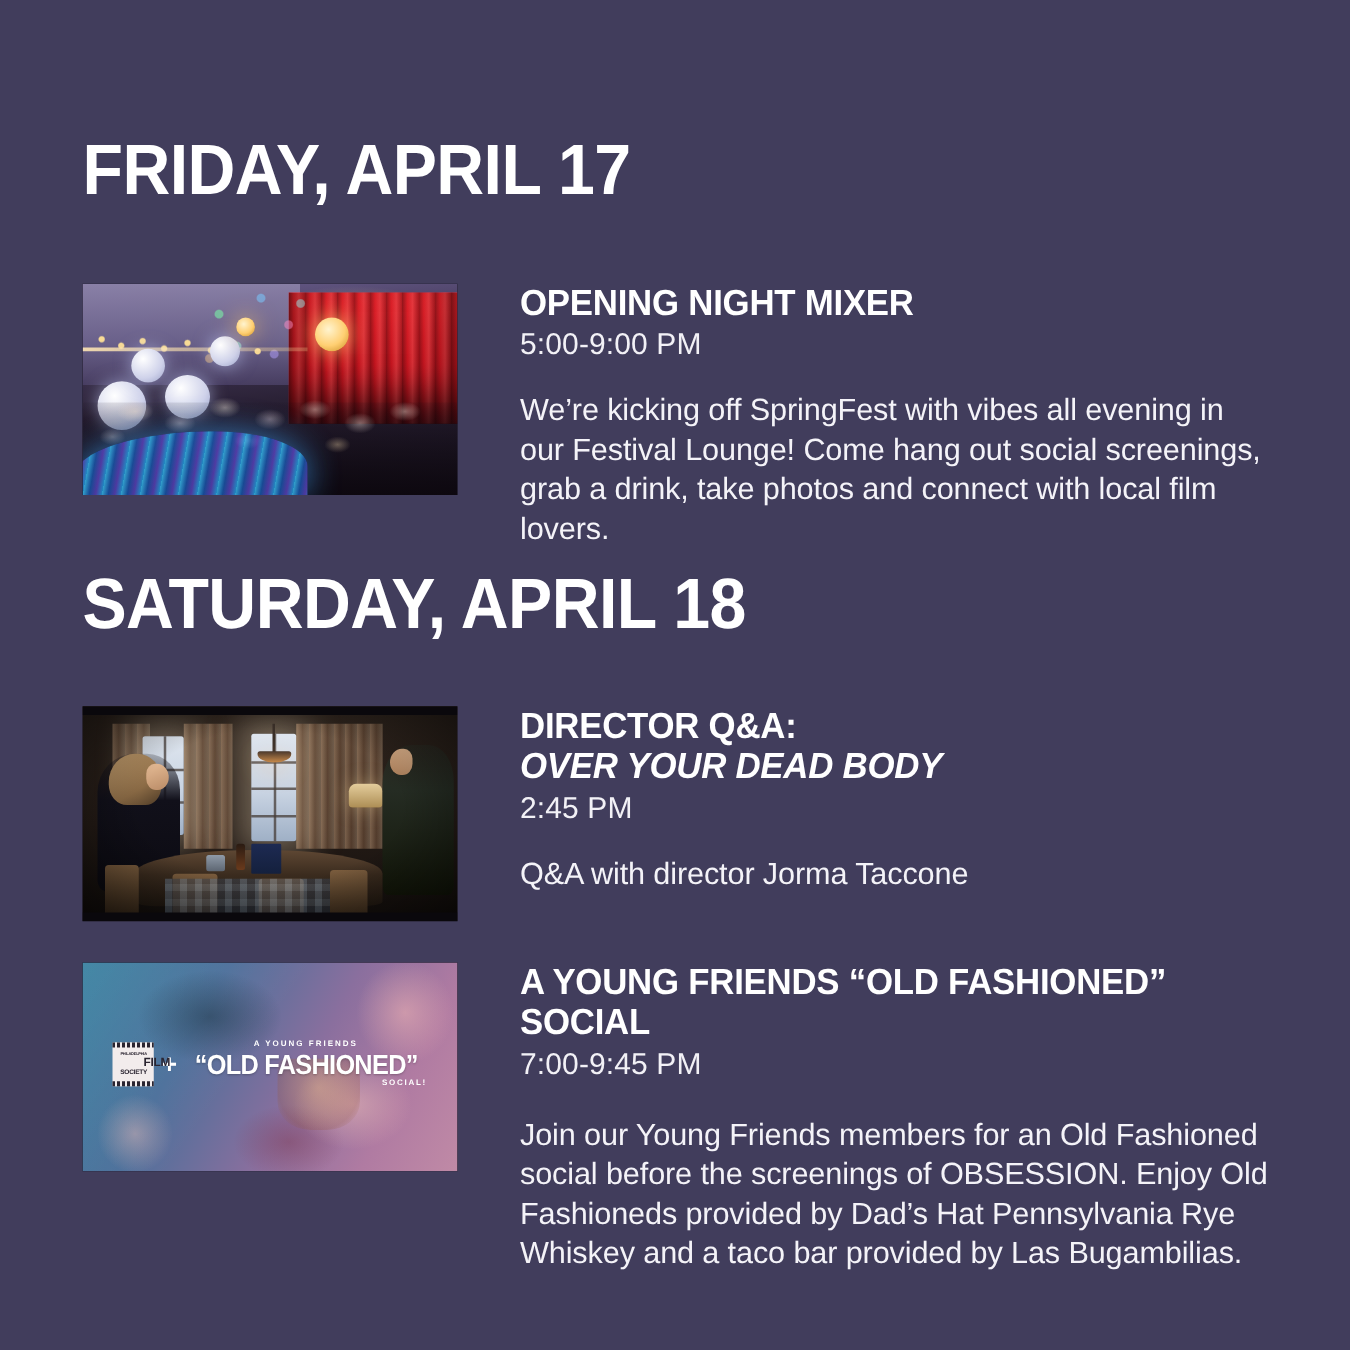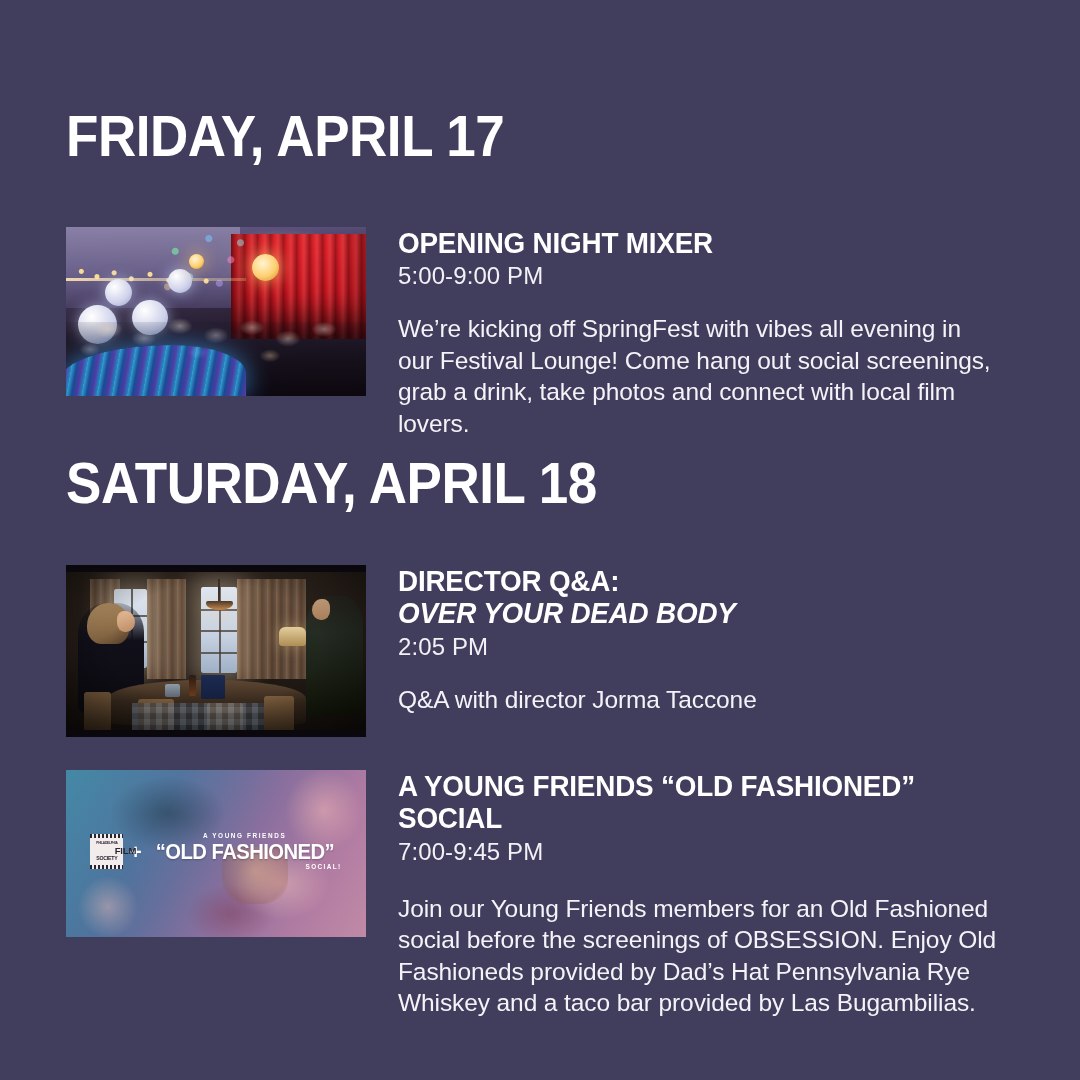--- a/index.html
+++ b/index.html
@@ -51,21 +51,21 @@
     width: 300px;
     height: 169px;
     overflow: hidden;
     background: #17131f;
   }
   #event-2 .event-thumb { top: 0; height: 172px; }
   #event-3 .event-thumb { top: 0; height: 167px; }
 
   .event-body {
     position: absolute;
-    left: 398px;
+    left: 416px;
     top: 0;
     width: 600px;
   }
 
   .event-title {
     font-family: "Liberation Sans", sans-serif;
     font-weight: bold;
     font-size: 29px;
     line-height: 1.12;
     letter-spacing: -0.2px;
@@ -529,21 +529,21 @@
         <div class="st-vignette"></div>
         <div class="st-bar-top"></div>
         <div class="st-bar-bottom"></div>
       </div>
     </div>
     <div class="event-body">
       <h2 class="event-title">
         <span>DIRECTOR Q&amp;A:</span>
         <span class="film-title">OVER YOUR DEAD BODY</span>
       </h2>
-      <p class="event-time">2:05 PM</p>
+      <p class="event-time">2:45 PM</p>
       <p class="event-desc">Q&amp;A with director Jorma Taccone</p>
     </div>
   </div>
 
   <div class="event" id="event-3">
     <div class="event-thumb">
       <div class="social">
         <div class="sc-hands"></div>
         <div class="sc-glass"></div>
         <div class="sc-sheen"></div>

